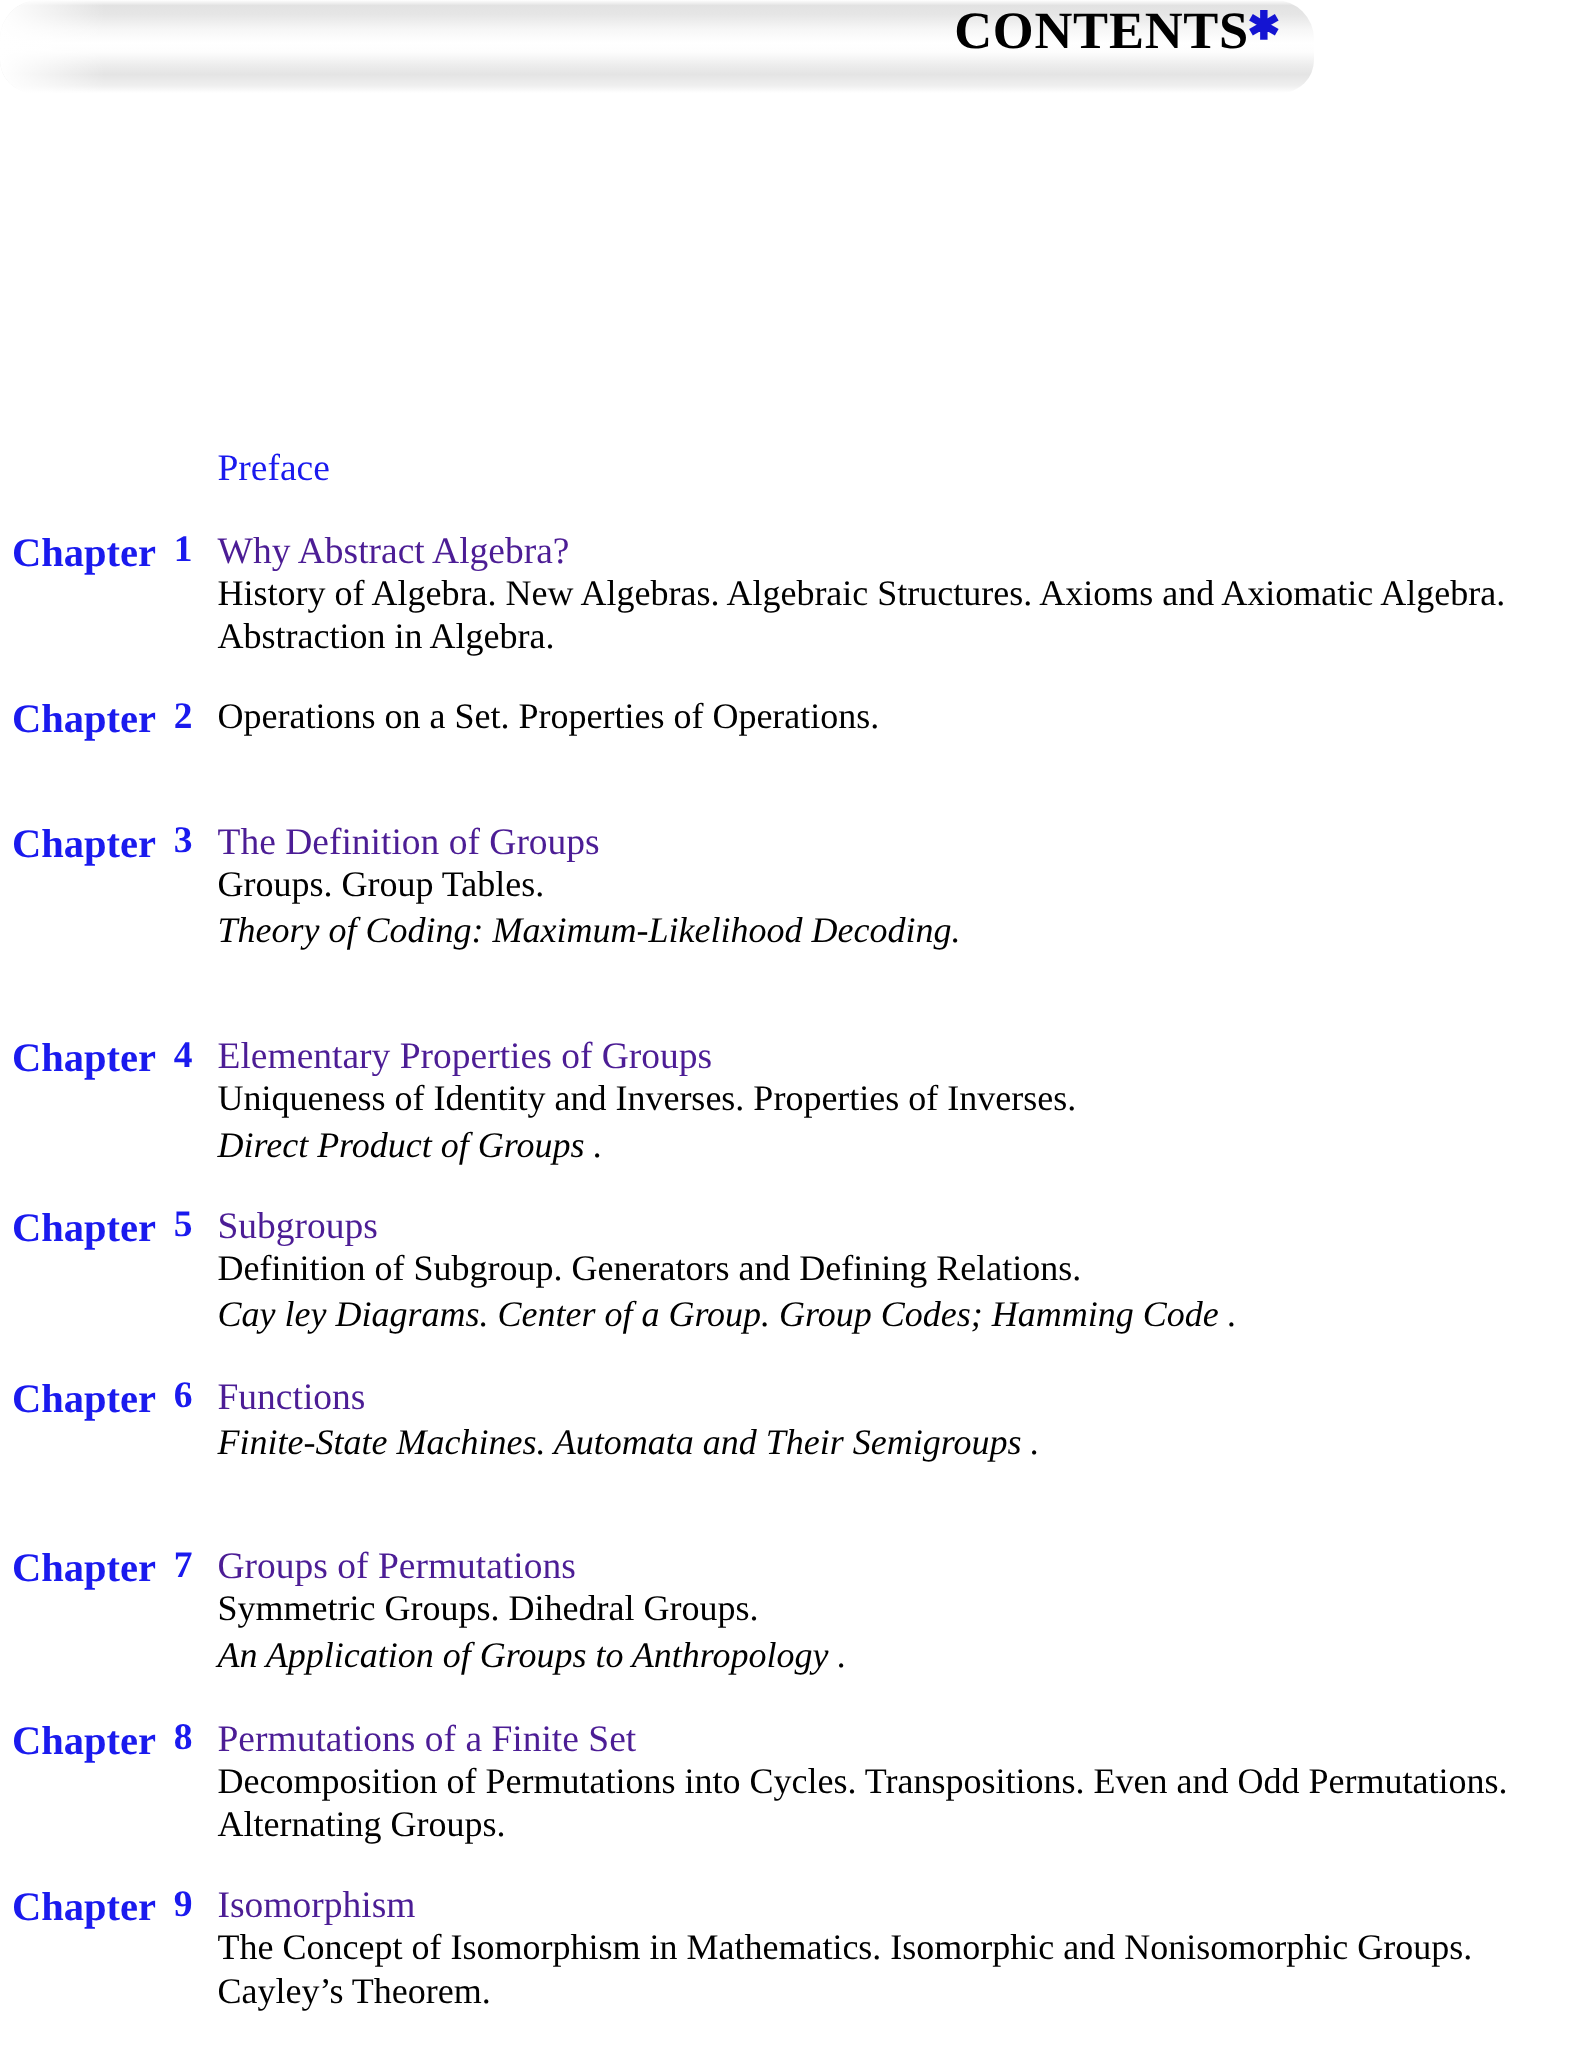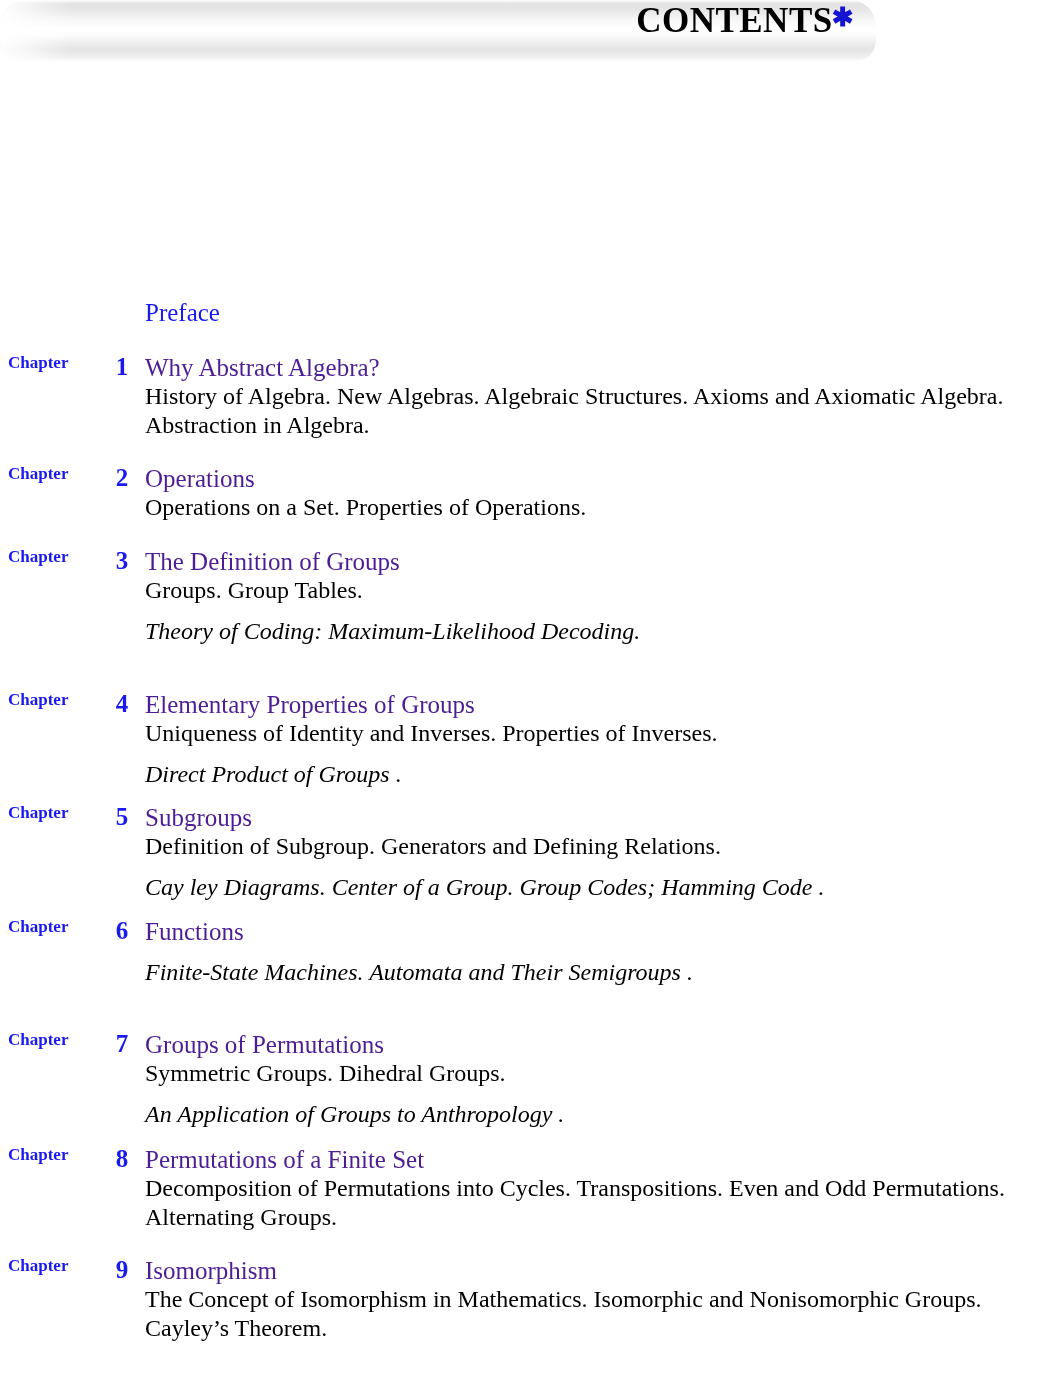--- a/index.html
+++ b/index.html
@@ -84,21 +84,21 @@
 
   .entry {
     position: absolute;
     left: 0;
     width: 1062px;
   }
   .entry .chap-word {
     position: absolute;
     left: 8px;
     top: 0;
-    font-size: 17px;
+    font-size: 27px;
     font-weight: bold;
     color: #1a1aee;
     white-space: nowrap;
   }
   .entry .chap-num {
     position: absolute;
     left: 112px;
     top: 0;
     width: 20px;
     text-align: center;
@@ -123,21 +123,21 @@
     color: #000000;
     line-height: 29px;
     white-space: nowrap;
   }
   .entry .ital {
     font-size: 24px;
     font-style: italic;
     color: #000000;
     line-height: 29px;
     white-space: nowrap;
-    margin-top: 12px;
+    margin-top: 2px;
   }
 </style>
 </head>
 <body>
 
 <div id="header-band">
   <div id="header-title">
     <span>CONTENTS</span><span id="header-asterisk">✱</span>
   </div>
 </div>
@@ -155,21 +155,20 @@
         <div class="body">
           <div class="title">Why Abstract Algebra?</div>
           <div class="desc">History of Algebra. New Algebras. Algebraic Structures. Axioms and Axiomatic Algebra.</div>
           <div class="desc">Abstraction in Algebra.</div>
         </div>
       </div>
       <div class="entry" style="top: 464px;">
         <div class="chap-word">Chapter</div>
         <div class="chap-num">2</div>
         <div class="body">
-          <div class="title">Operations</div>
           <div class="desc">Operations on a Set. Properties of Operations.</div>
         </div>
       </div>
       <div class="entry" style="top: 547px;">
         <div class="chap-word">Chapter</div>
         <div class="chap-num">3</div>
         <div class="body">
           <div class="title">The Definition of Groups</div>
           <div class="desc">Groups. Group Tables.</div>
           <div class="ital">Theory of Coding: Maximum-Likelihood Decoding.</div>

